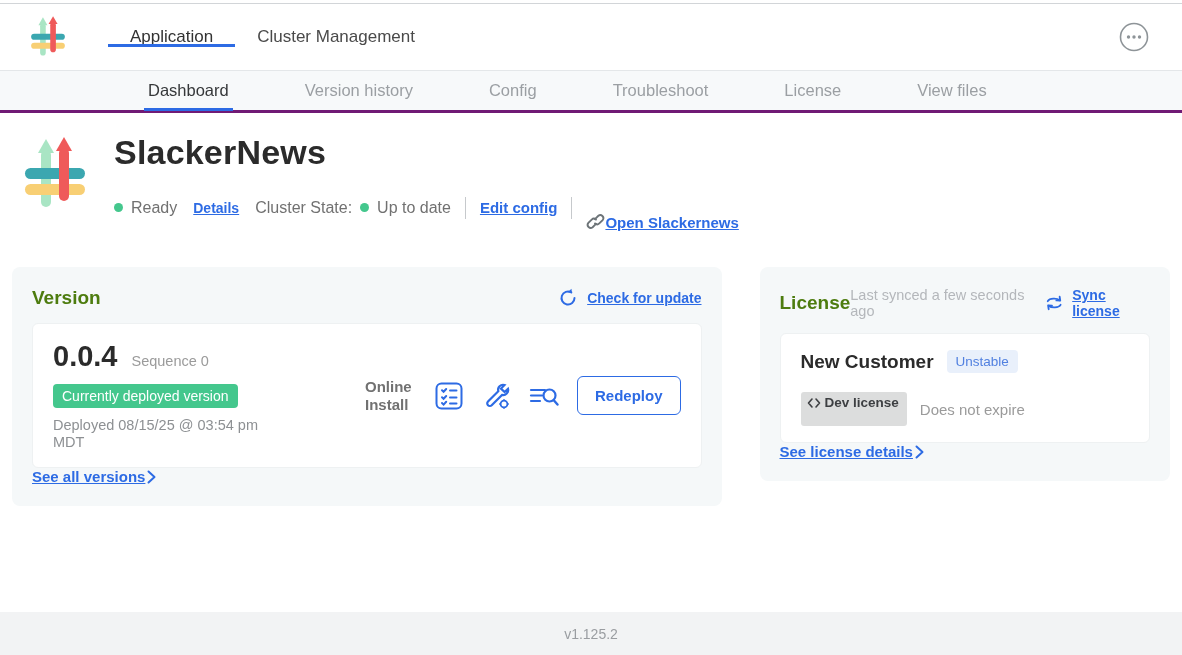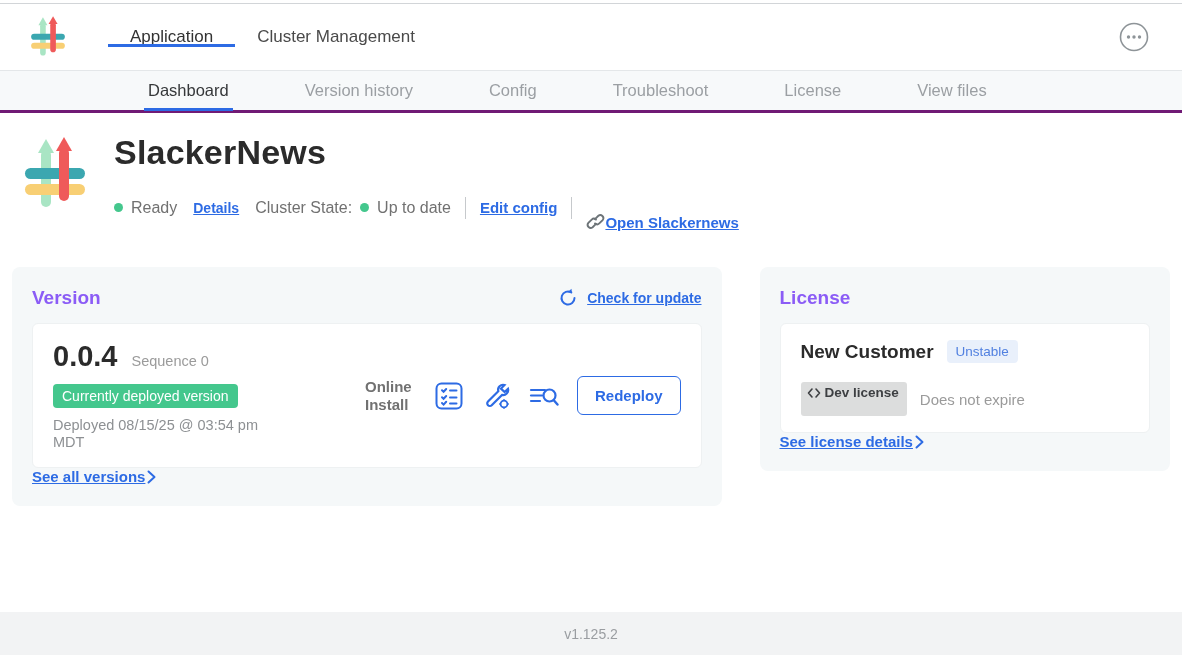--- a/index.html
+++ b/index.html
@@ -58,21 +58,21 @@
   .status-row .gap-s { margin-left:8px; } .status-row .gap-m { margin-left:16px; }
   .link { color:#2d6be4; font-weight:700; text-decoration:underline; }
   .link-14 { font-size:14px; } .link-15 { font-size:15px; }
   .vdivider { width:1px; height:22px; background:#c6c9cc; margin:0 14px; }
   .open-app { display:flex; align-items:flex-end; gap:0;margin-top:28px; }
 
   
   .cards { display:flex; gap:38px; margin:36px 12px 0 12px; align-items:flex-start; }
   .card { background:#f5f8f9; border-radius:8px; padding:20px; flex:1; }
   .card-head { display:flex; align-items:center; }
-  .card-title { font-size:19px; font-weight:700; color:#8b5cf6; }
+  .card-title { font-size:19px; font-weight:700; color:#4d7c0f; }
   .card-head-right { margin-left:auto; display:flex; align-items:center; gap:9px; }
   .inner-card {
     background:#fff; border:1px solid #eef1f2; border-radius:6px;
     margin-top:14px; padding:16px 20px;
   }
 
   
   .version-inner { display:flex; align-items:center;gap:48px; }
   .version-left { width:252px; flex:none; }
   .version-num-row { display:flex; align-items:baseline; gap:14px; }
@@ -284,20 +284,32 @@
         <span>See all versions</span>
         <svg width="9" height="14" viewBox="0 0 9 14">
           <path d="M1.5 1.5 L7.5 7 L1.5 12.5" fill="none" stroke="#2d6be4" stroke-width="2" stroke-linecap="round" stroke-linejoin="round"></path>
         </svg>
       </a>
     </div>
 
     <div class="card">
       <div class="card-head">
         <div class="card-title">License</div>
+        <div class="card-head-right">
+          <span class="last-synced">Last synced a few seconds ago</span>
+          <svg width="20" height="18" viewBox="0 0 20 18">
+            <g fill="none" stroke="#2d6be4" stroke-width="2" stroke-linecap="round" stroke-linejoin="round">
+              <path d="M3 7 C5 3.5, 13 3.5, 16 6"></path>
+              <path d="M16 2.2 L16.6 6.4 L12.4 6.2"></path>
+              <path d="M17 11 C15 14.5, 7 14.5, 4 12"></path>
+              <path d="M4 15.8 L3.4 11.6 L7.6 11.8"></path>
+            </g>
+          </svg>
+          <a class="link link-14">Sync license</a>
+        </div>
       </div>
 
       <div class="inner-card">
         <div class="license-row1">
           <span class="customer-name">New Customer</span>
           <span class="channel-badge">Unstable</span>
         </div>
         <div class="license-row2">
           <span class="type-tag">
             <svg width="14" height="12" viewBox="0 0 14 12">

